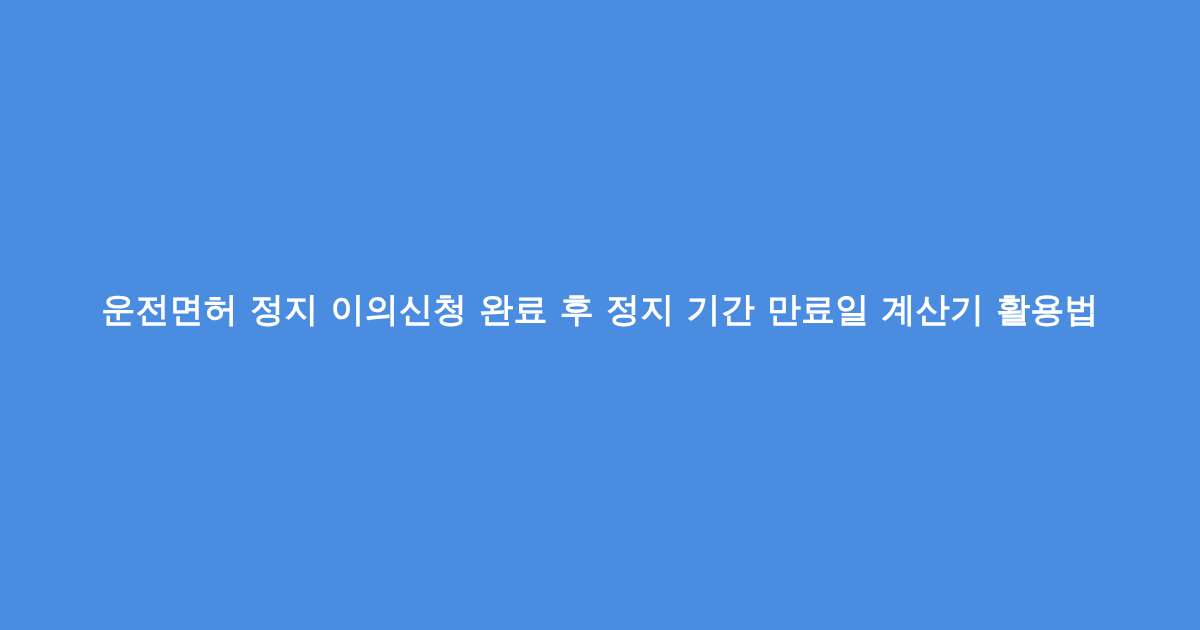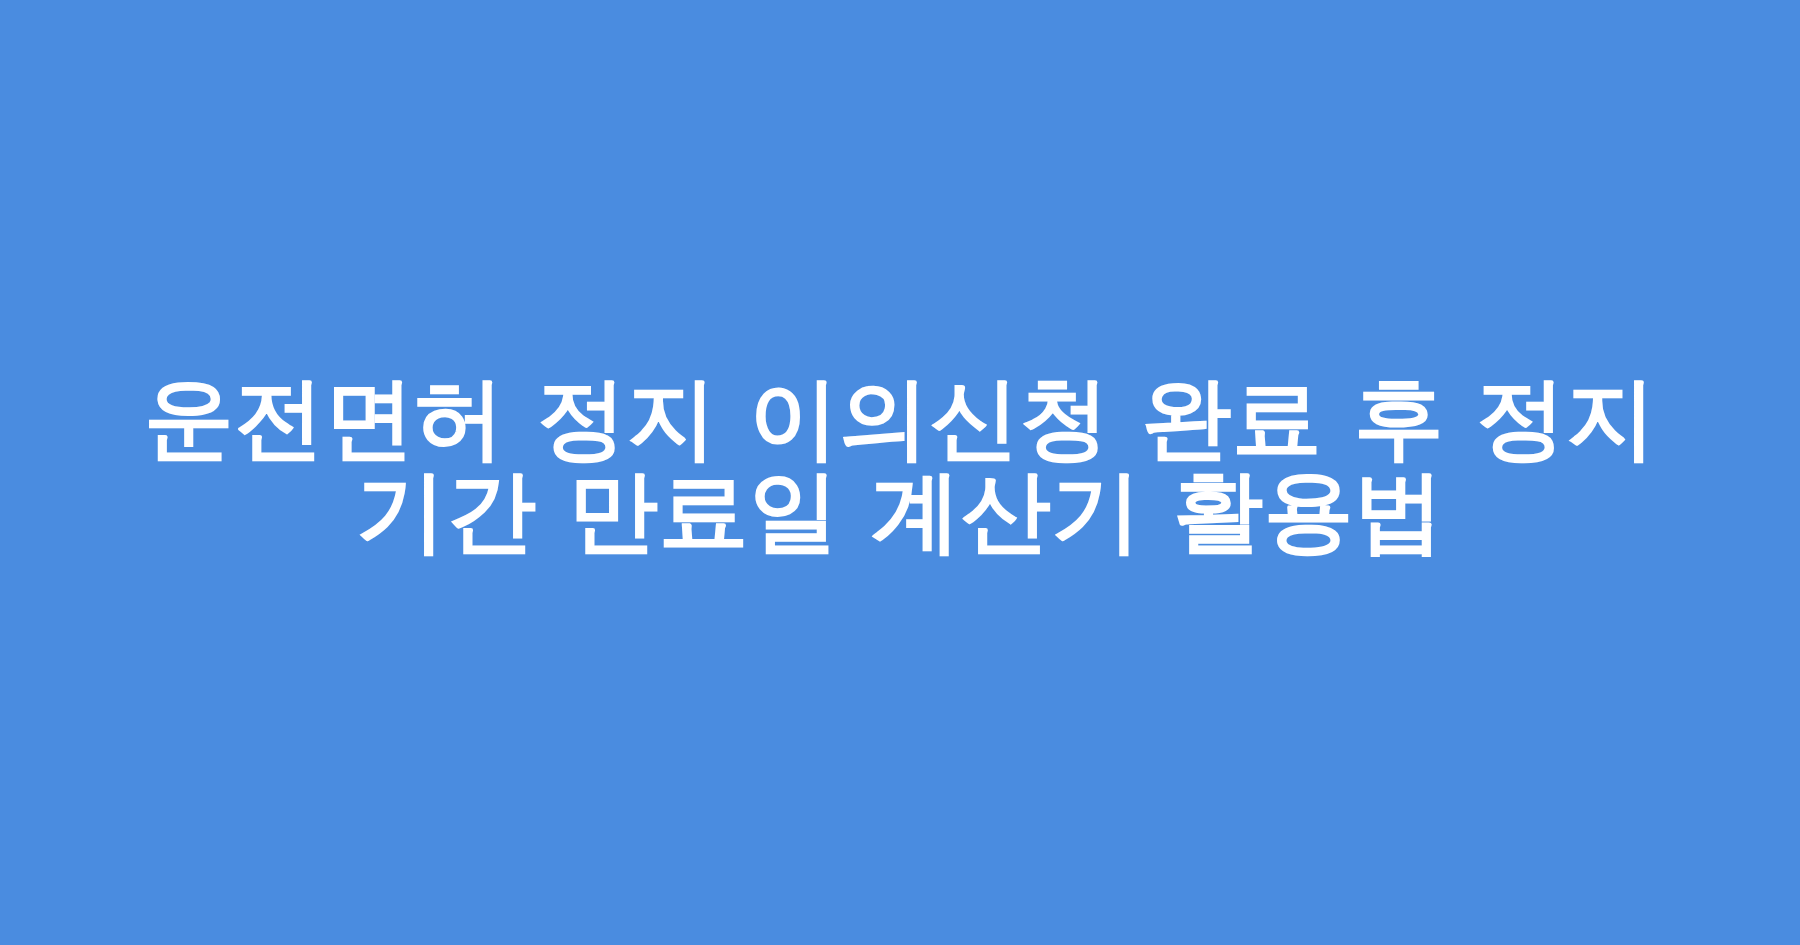--- a/index.html
+++ b/index.html
@@ -49,17 +49,17 @@
     text-rendering: geometricPrecision;
   }
 </style>
 </head>
 <body>
 
 <div class="og-card" style="background-color: rgb(74, 140, 224);">
 
   <div class="title-block">
 
-    <h1 class="og-title" style="color: rgb(255, 255, 255); font-size: 60px; line-height: 62px; text-align: center;">운전면허 정지 이의신청 완료 후 정지 기간 만료일 계산기 활용법</h1>
+    <h1 class="og-title" style="color: rgb(255, 255, 255); font-size: 34px; line-height: 62px; text-align: center;">운전면허 정지 이의신청 완료 후 정지 기간 만료일 계산기 활용법</h1>
 
   </div>
 
 </div>
 
 </body></html>

